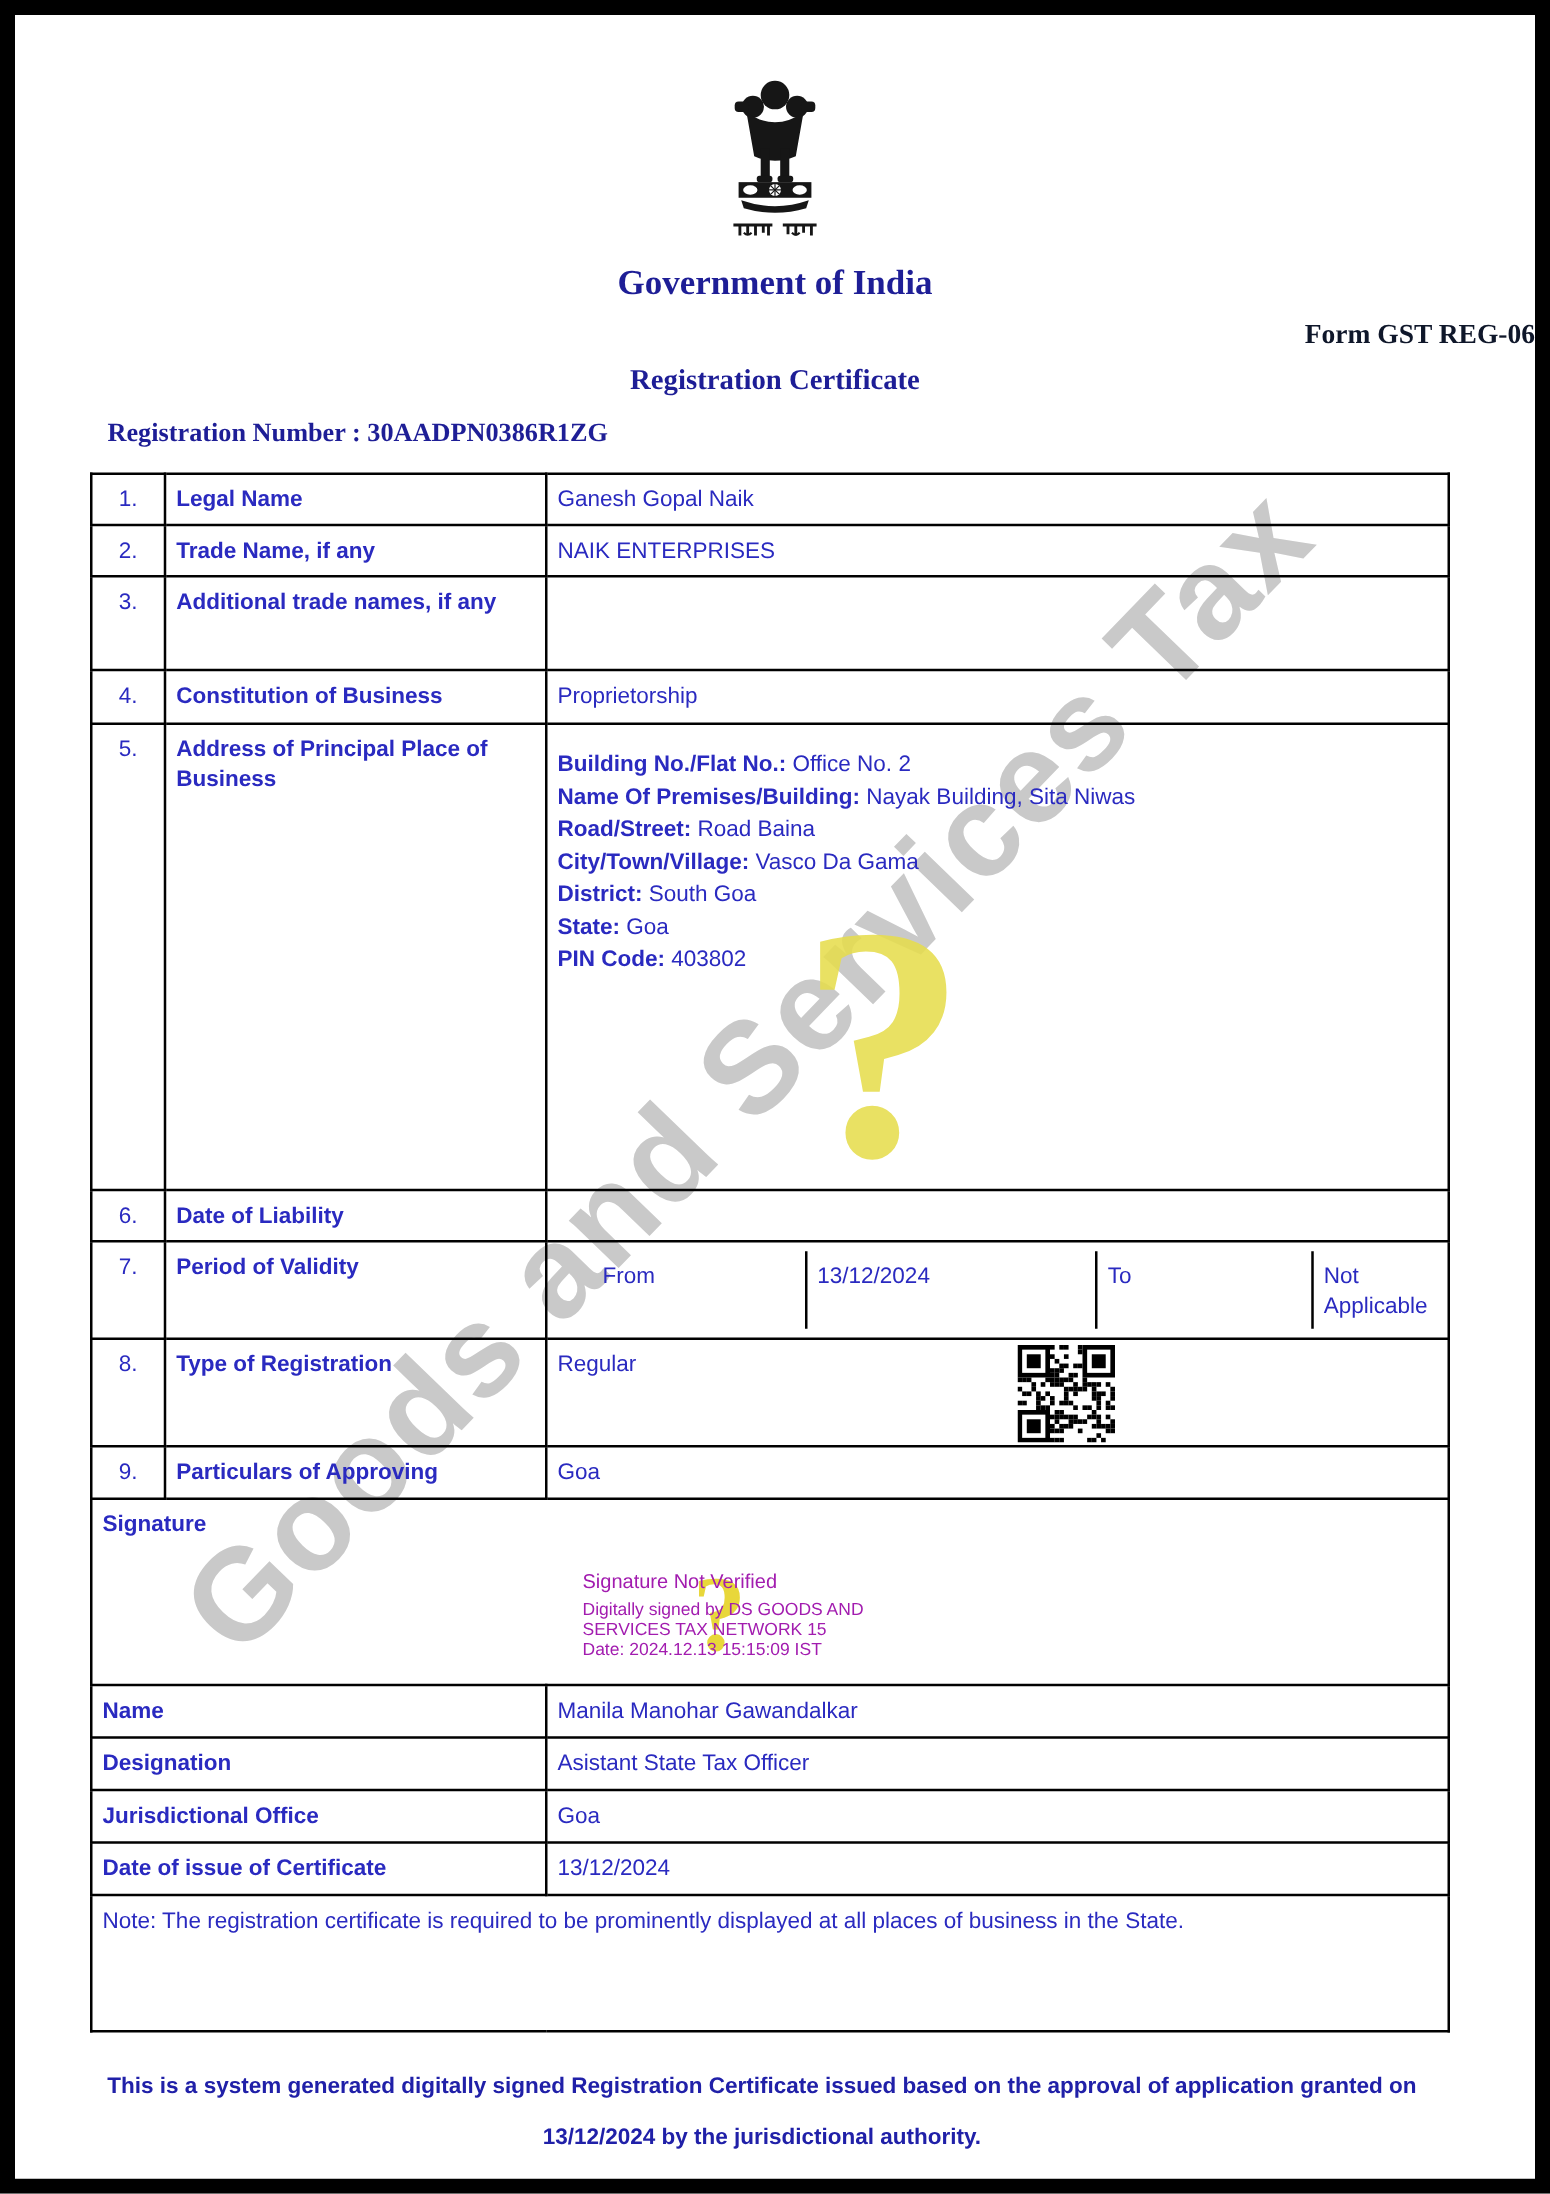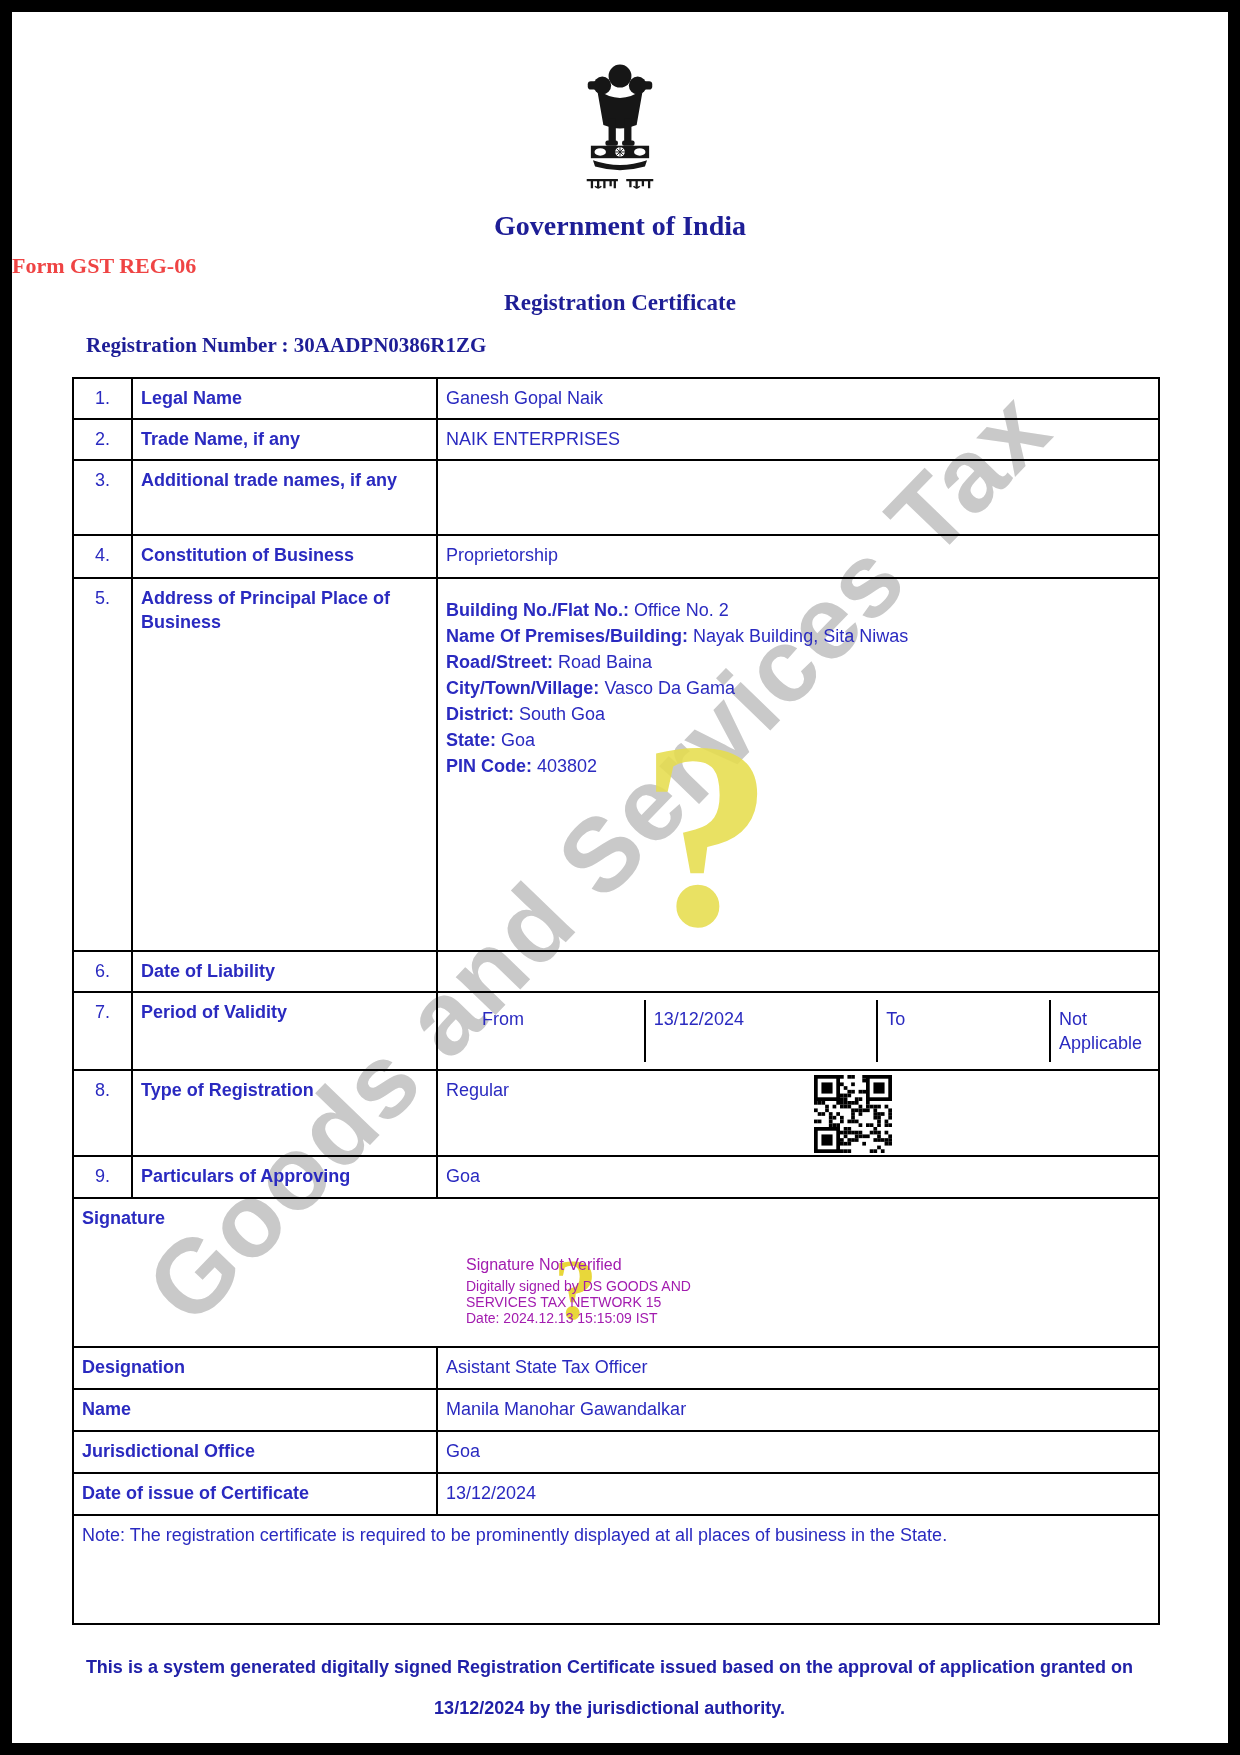--- a/index.html
+++ b/index.html
@@ -13,22 +13,22 @@
            font-family:"Liberation Sans",sans-serif;font-weight:bold;font-size:104px;
            letter-spacing:2px;color:#c9c9c9;transform:rotate(-46deg);}
   .wm-qbig{position:absolute;left:628px;top:690px;line-height:1;
            font-family:"Liberation Serif",serif;font-weight:bold;font-size:266px;
            color:#e6dd4e;opacity:.88;}
   
   .content{position:relative;z-index:1;}
   .emblem-wrap{margin:46px auto 0;width:120px;text-align:center;}
   .t1{margin-top:10px;text-align:center;font-family:"Liberation Serif",serif;
       font-weight:bold;font-size:28px;color:#1e1e96;}
-  .t2{margin-top:11px;text-align:left;font-family:"Liberation Serif",serif;
-      font-weight:bold;font-size:22px;color:#ef4444;}
+  .t2{margin-top:11px;text-align:right;font-family:"Liberation Serif",serif;
+      font-weight:bold;font-size:22px;color:#0f172a;}
   .t3{margin-top:9px;text-align:center;font-family:"Liberation Serif",serif;
       font-style:italic;font-size:19px;color:#1e1e96;}
   .t4{margin-top:11px;text-align:center;font-family:"Liberation Serif",serif;
       font-weight:bold;font-size:23px;color:#1e1e96;}
   .regline{margin:17px 0 0 74px;font-family:"Liberation Serif",serif;
            font-weight:bold;font-size:21px;color:#1e1e96;}
   
   table.cert{margin:19px 0 0 60px;border-collapse:collapse;width:1086px;
              table-layout:fixed;}
   table.cert,table.cert td{border:2px solid #000;}
@@ -339,28 +339,28 @@
           <div class="stamp">
             <div class="stamp-l1">Signature Not Verified</div>
             <div class="stamp-sm">Digitally signed by DS GOODS AND</div>
             <div class="stamp-sm">SERVICES TAX NETWORK 15</div>
             <div class="stamp-sm">Date: 2024.12.13 15:15:09 IST</div>
           </div>
         </td>
       </tr>
 
       <tr style="height:42px">
+        <td class="off-lbl" colspan="2">Name</td>
+        <td class="val">Manila Manohar Gawandalkar</td>
+      </tr>
+      <tr style="height:42px">
         <td class="off-lbl" colspan="2">Designation</td>
         <td class="val">Asistant State Tax Officer</td>
       </tr>
       <tr style="height:42px">
-        <td class="off-lbl" colspan="2">Name</td>
-        <td class="val">Manila Manohar Gawandalkar</td>
-      </tr>
-      <tr style="height:42px">
         <td class="off-lbl" colspan="2">Jurisdictional Office</td>
         <td class="val">Goa</td>
       </tr>
       <tr style="height:42px">
         <td class="off-lbl" colspan="2">Date of issue of Certificate</td>
         <td class="val">13/12/2024</td>
       </tr>
 
       <tr>
         <td class="note-cell" colspan="3">Note: The registration certificate is required to be prominently displayed at all places of business in the State.</td>

